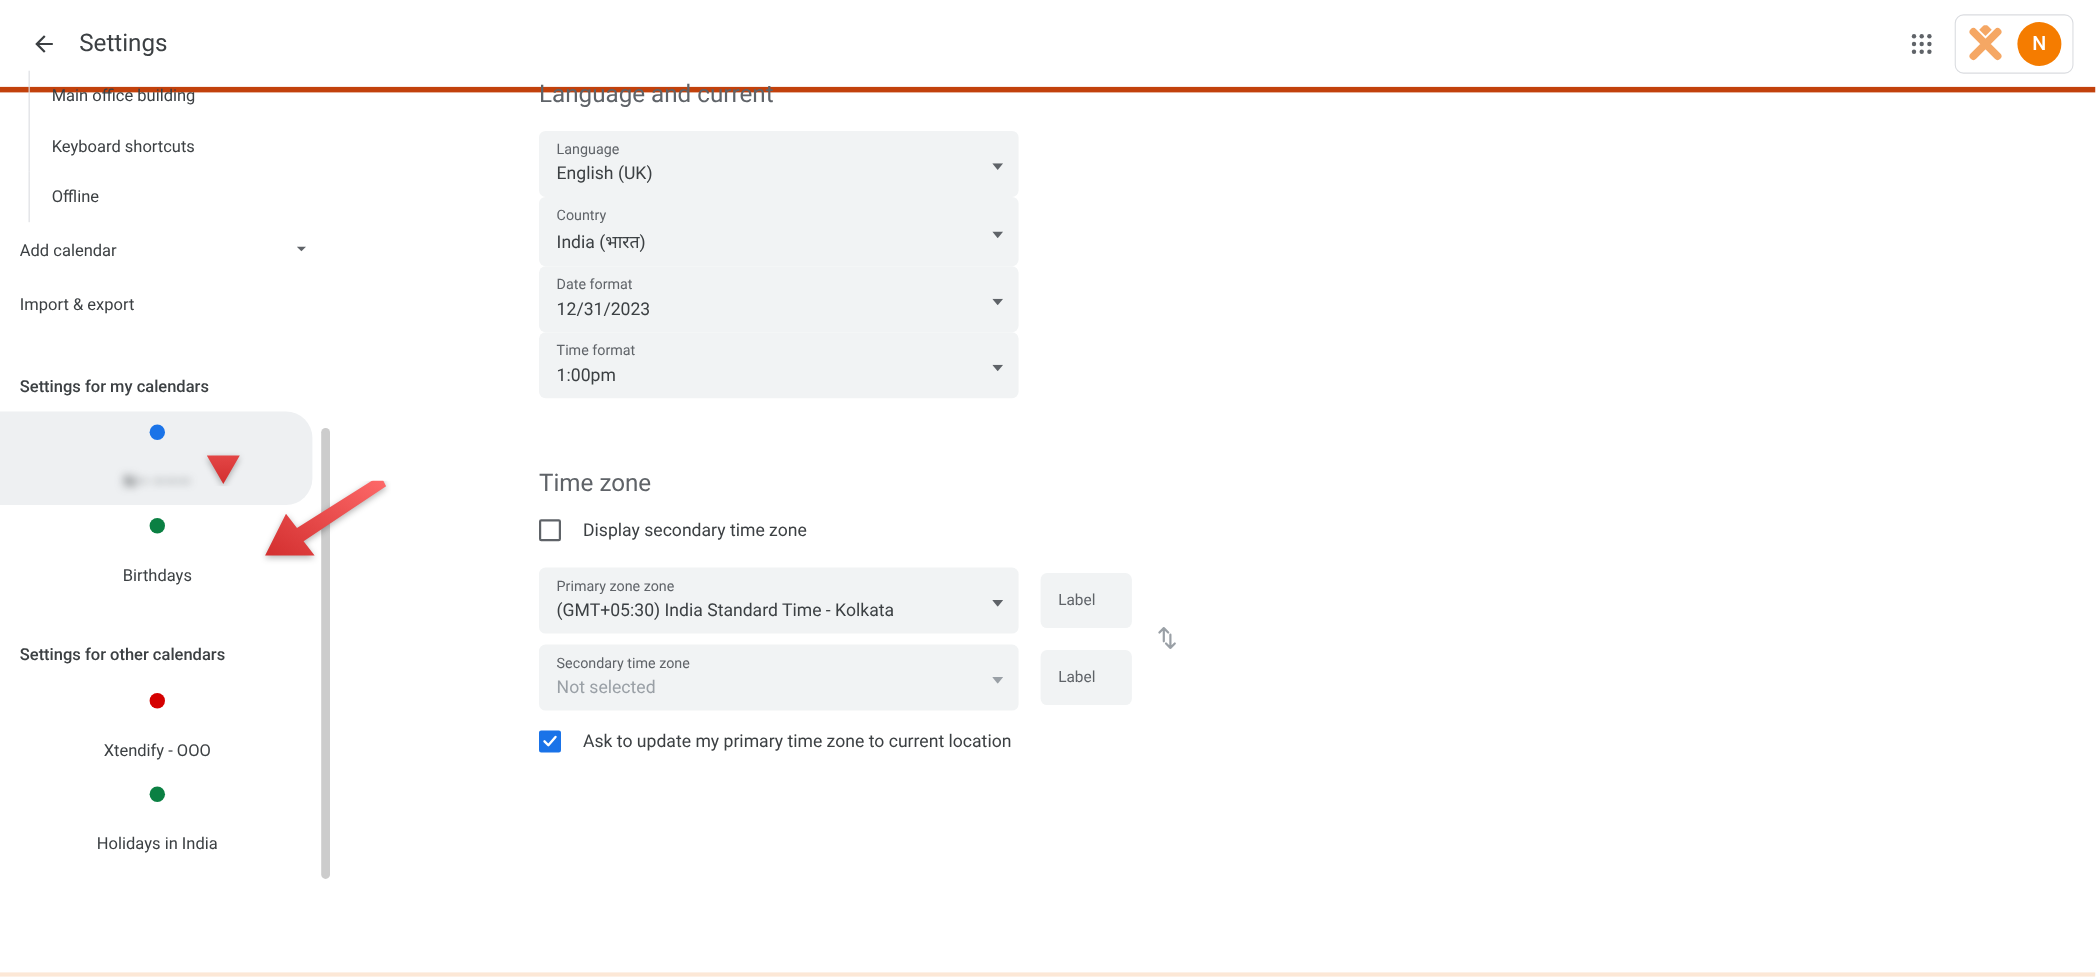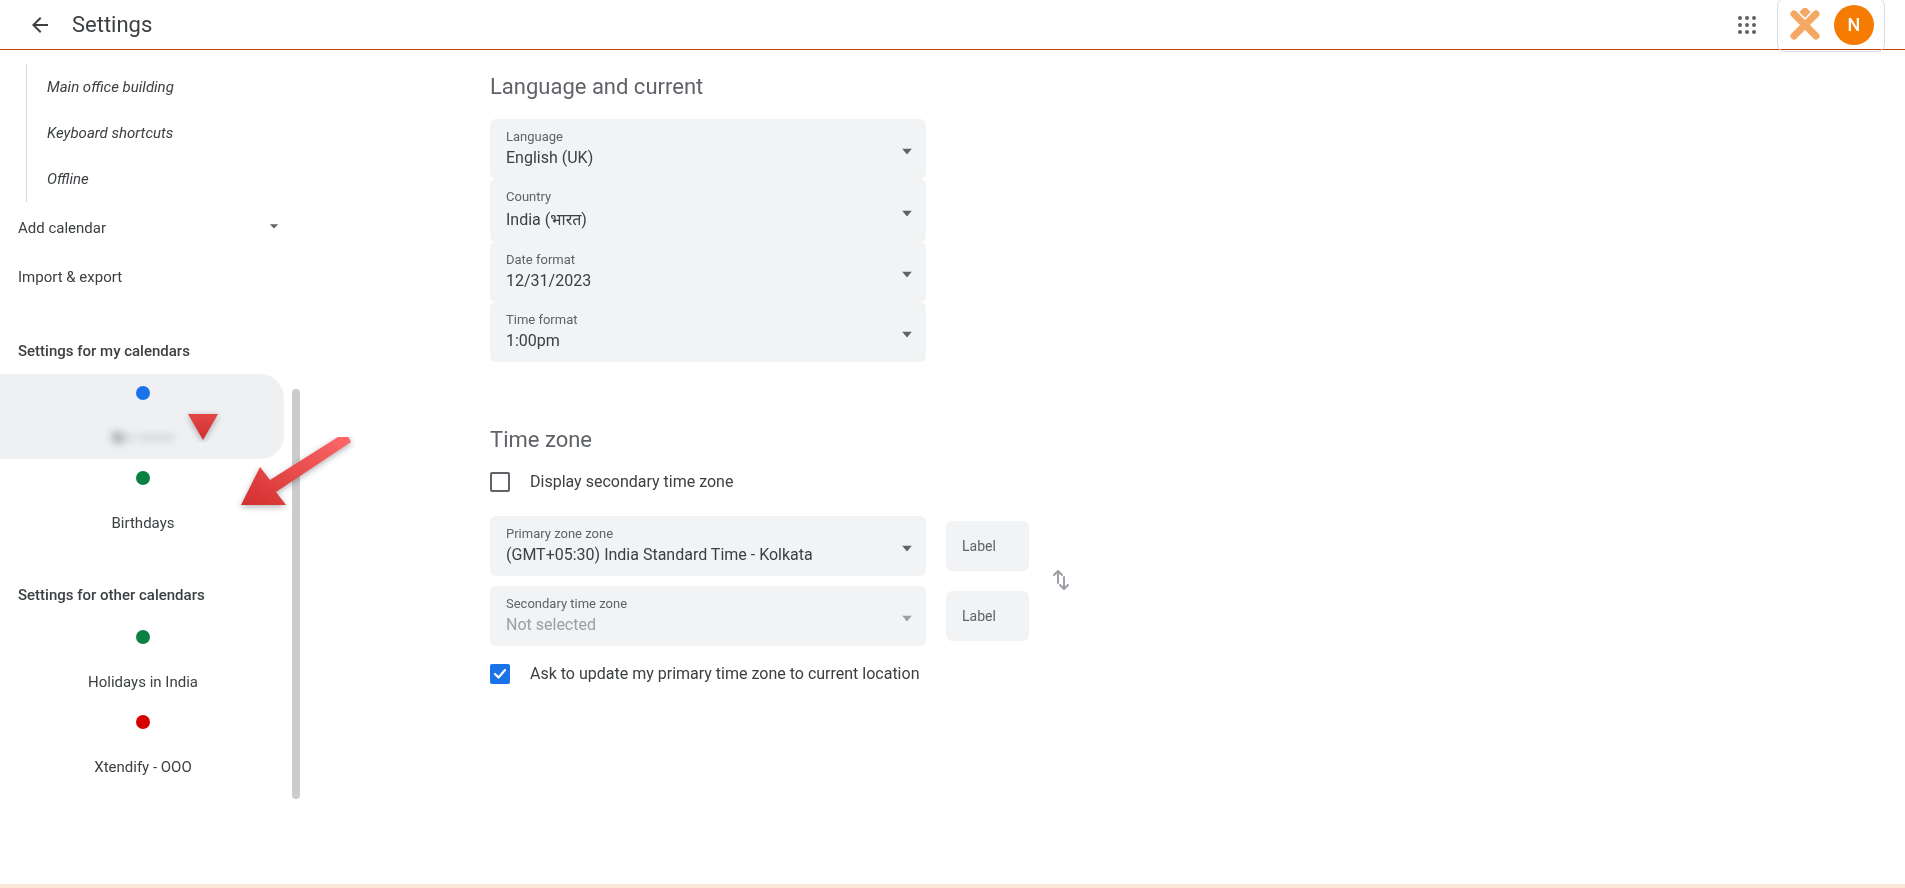--- a/index.html
+++ b/index.html
@@ -6,24 +6,24 @@
   body {
     font-family: "Google Sans", Roboto, Arial, sans-serif;
     color: #3c4043;
     background: #fff;
     width: 1905px;
     height: 888px;
     overflow: hidden;
     position: relative;
   }
   .header {
-    height: 50px;
+    height: 84px;
     display: flex;
     align-items: center;
-    border-bottom: 1px solid #c2410c;
+    border-bottom: 5px solid #c2410c;
     padding-left: 20px;
     padding-right: 20px;
   }
   .header .back {
     width: 40px; height: 40px; display:flex; align-items:center; justify-content:center;
     border-radius: 50%; cursor:pointer; margin-right: 12px;
   }
   .header .title {
     font-size: 22px; color:#3c4043; font-weight: 400;
   }
@@ -43,21 +43,21 @@
   .sidebar {
     position: absolute; left: 0; top: 64px; width: 300px; height: 824px; overflow: hidden; padding-top: 0;
   }
   .sidebar .scrollbar-track {
     position: absolute; right: 0; top: 325px; width: 8px; height: 410px; background: #ccc; border-radius: 4px;
   }
   .nav-item {
     padding: 14px 16px 14px 46px; font-size: 15px; color:#3c4043; cursor:pointer;
     display:flex; align-items:center; position:relative;
   }
-  .nav-item.indented { border-left: 1px solid #dadce0; margin-left: 26px; padding-left: 20px; font-style: italic; }
+  .nav-item.indented { border-left: 1px solid #dadce0; margin-left: 26px; padding-left: 20px; }
   .nav-item.top-level { padding-left: 18px; font-weight:400; }
   .nav-section {
     padding: 14px 18px; font-size: 15px; color:#3c4043; font-weight: 500;
   }
   .expand { margin-left:auto; }
   .cal-item {
     padding: 12px 16px 12px 18px; display:flex; align-items:center; gap: 29px; font-size: 15px; cursor:pointer;
     border-radius: 0 24px 24px 0; margin-right: 16px; flex-direction: column;
   }
   .cal-item.highlighted { background: #eef0f2; }
@@ -167,26 +167,26 @@
   </div>
   <div class="cal-item">
     <div class="cal-dot" style="background:#0b8043;"></div>
     <span>Birthdays</span>
   </div>
 
   <div style="height:28px;"></div>
   <div class="nav-section">Settings for other calendars</div>
 
   <div class="cal-item">
+    <div class="cal-dot" style="background:#d50000;"></div>
+    <span>Xtendify - OOO</span>
+  </div>
+  <div class="cal-item">
     <div class="cal-dot" style="background:#0b8043;"></div>
     <span>Holidays in India</span>
-  </div>
-  <div class="cal-item">
-    <div class="cal-dot" style="background:#d50000;"></div>
-    <span>Xtendify - OOO</span>
   </div>
 
   <div class="scrollbar-track"></div>
 </div>
 
 <svg class="arrow" style="left:178px; top:370px;" width="50" height="72" viewBox="0 0 50 72">
   <defs>
       <linearGradient id="g1" x1="0" y1="0" x2="0" y2="1">
         <stop offset="0" stop-color="#ff6b6b"></stop>
         <stop offset="1" stop-color="#d32f2f"></stop>

